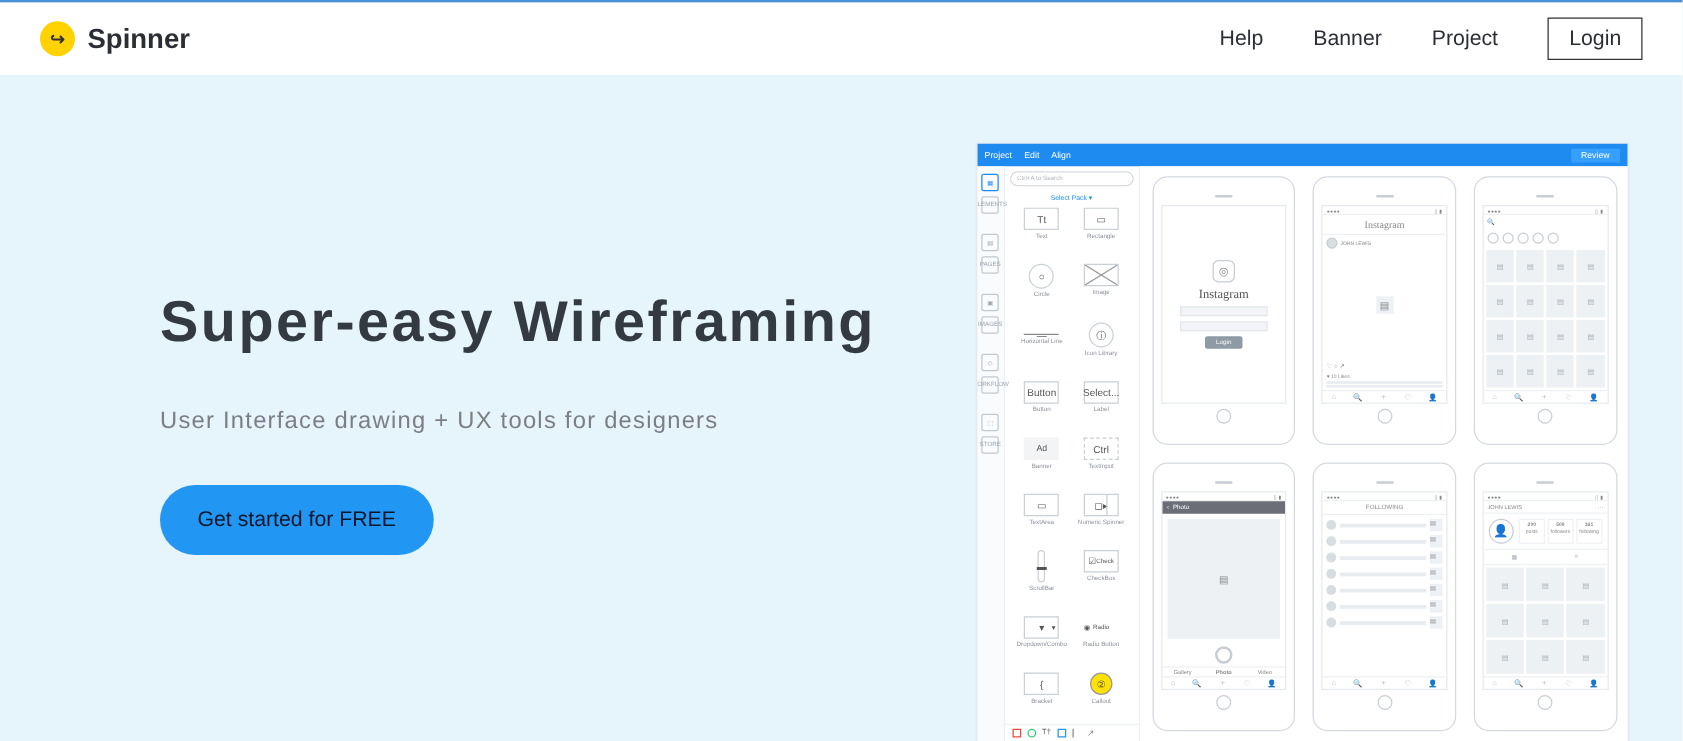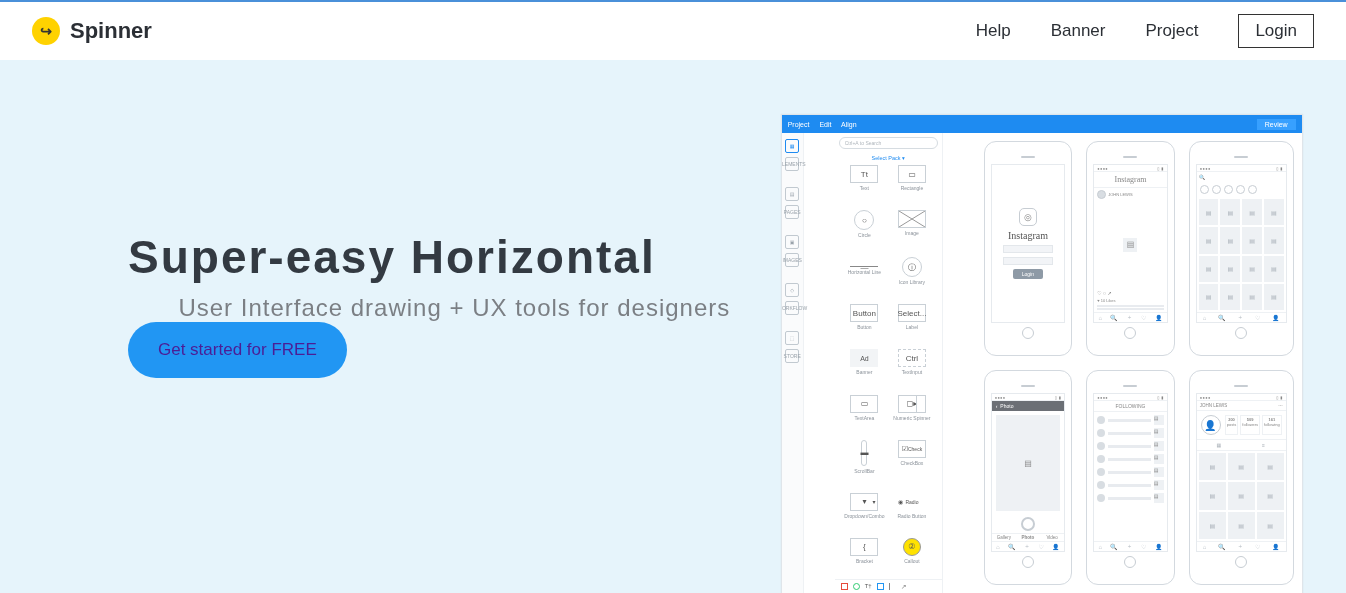--- a/index.html
+++ b/index.html
@@ -7,28 +7,28 @@
   header { height:58px; display:flex; align-items:center; justify-content:space-between; padding:0 32px; background:#fff; }
   .logo { display:flex; align-items:center; gap:10px; }
   .logo-mark { width:28px; height:28px; border-radius:50%; background:#ffd200; display:flex; align-items:center; justify-content:center; color:#333; font-size:14px; font-weight:bold; }
   .logo-text { font-size:22px; font-weight:700; color:#2b2f35; }
   nav { display:flex; align-items:center; gap:40px;justify-content:flex-end; }
   nav a { text-decoration:none; color:#2b2f35; font-size:17px; }
   .login-btn { border:1px solid #333; padding:6px 16px; }
   .hero { background:#e6f4fb; height:535px; display:flex; }
   .hero-left { flex:0 0 58%; padding:170px 0 0 128px; }
   .hero-title { font-size:46px; font-weight:700; color:#333a42; letter-spacing:2px; }
-  .hero-sub { margin-top:10px; font-size:24px; color:#7b7f84; letter-spacing:1px;text-align:center; }
-  .cta { display:inline-block; background:#2196f3; color:#4c1d95; border:none; border-radius:30px; padding:18px 30px; font-size:17px; cursor:pointer; }
+  .hero-sub { margin-top:42px; font-size:19px; color:#7b7f84; letter-spacing:1px; }
+  .cta { display:inline-block; margin-top:40px; background:#2196f3; color:#0f172a; border:none; border-radius:30px; padding:18px 30px; font-size:17px; cursor:pointer; }
   .hero-right { flex:1; position:relative; }
   .editor { position:absolute; left:0; top:54px; width:522px; height:480px; background:#fff; border:1px solid #dfe5ea; display:flex; flex-direction:column; box-shadow:0 0 1px rgba(0,0,0,.1);}
   .editor-toolbar { height:18px; background:#1e8bf1; display:flex; align-items:center; padding:0 6px; font-size:7px; color:#fff; justify-content:space-between;}
   .editor-toolbar .tb-left span{ margin-right:8px;}
   .editor-toolbar .tb-right span{ background:#37a0ff; padding:2px 8px;}
-  .editor-body{ flex:1; display:flex; overflow:hidden;gap:31px;}
+  .editor-body{ flex:1; display:flex; overflow:hidden;}
   .side-icons{ width:22px; background:#fafbfc; border-right:1px solid #eef1f4; display:flex; flex-direction:column; align-items:center; gap:16px; padding-top:6px;}
   .side-icons div{ width:14px; height:14px; border:1px solid #c1c9d0; border-radius:2px; font-size:5px; color:#9aa3ab; display:flex; align-items:center; justify-content:center;}
   .side-icons .active{ border-color:#1e8bf1; color:#1e8bf1;}
   .side-label{ font-size:4.5px; color:#9aa3ab; text-align:center; margin-top:-12px;}
   .elements-panel{ width:108px; border-right:1px solid #eef1f4; display:flex; flex-direction:column;}
   .panel-search{ margin:4px; border:1px solid #d6dce1; border-radius:8px; height:12px; display:flex; align-items:center; padding:0 5px;}
   .panel-search span{ font-size:5px; color:#b0b7bd;}
   .panel-link{ font-size:5.5px; color:#1e8bf1; text-align:center; margin:2px 0 4px;}
   .el-grid{ flex:1; overflow:hidden; display:grid; grid-template-columns:1fr 1fr; gap:4px 4px; padding:0 8px;}
   .el-item{ display:flex; flex-direction:column; align-items:center; gap:2px;}
@@ -92,21 +92,21 @@
   <nav>
     <a>Help</a>
     <a>Banner</a>
     <a>Project</a>
     <a class="login-btn">Login</a>
   </nav>
 </header>
 
 <section class="hero">
   <div class="hero-left">
-    <h1 class="hero-title">Super-easy  Horizontal</h1>
+    <h1 class="hero-title">Super-easy  Wireframing</h1>
     <p class="hero-sub">User Interface drawing + UX tools for designers</p>
     <button class="cta">Get started for FREE</button>
   </div>
 
   <div class="hero-right">
     <div class="editor">
       <div class="editor-toolbar">
         <div class="tb-left">
           <span>Project</span>
           <span>Edit</span>

